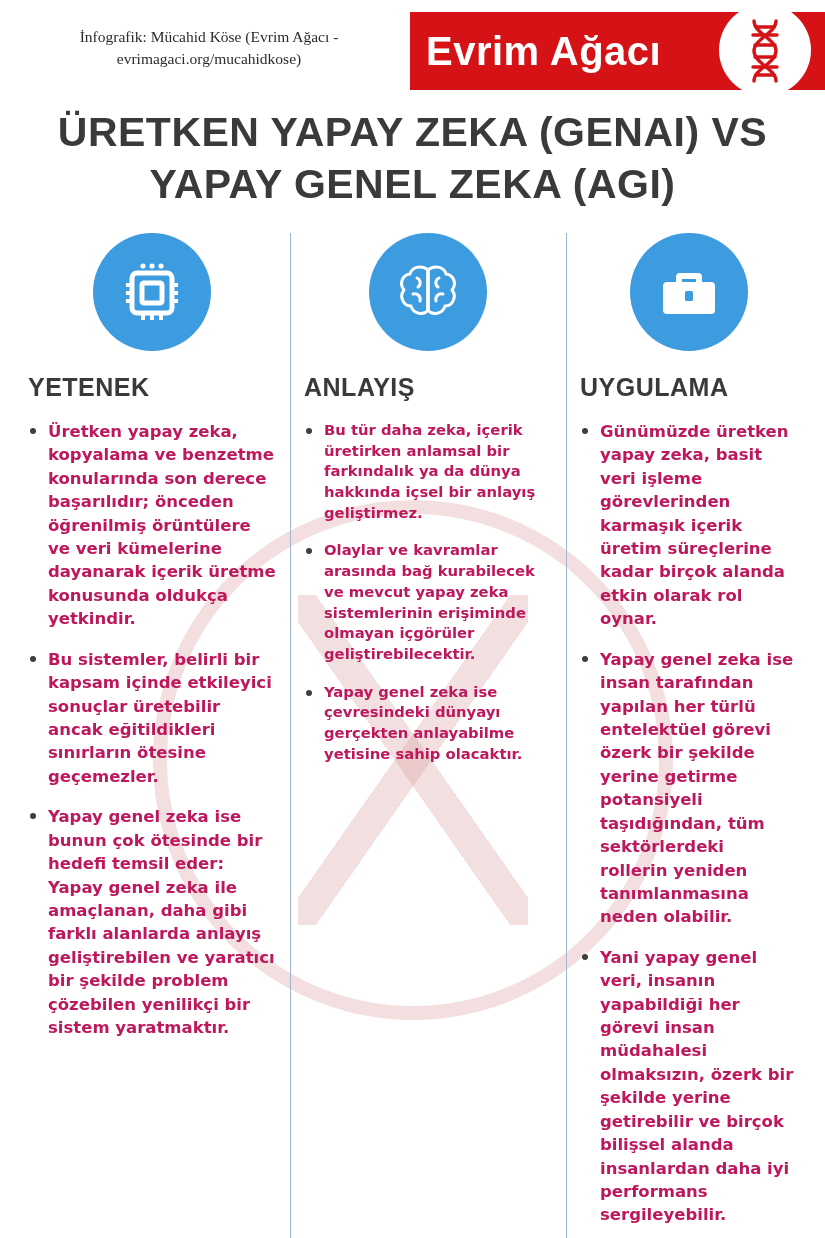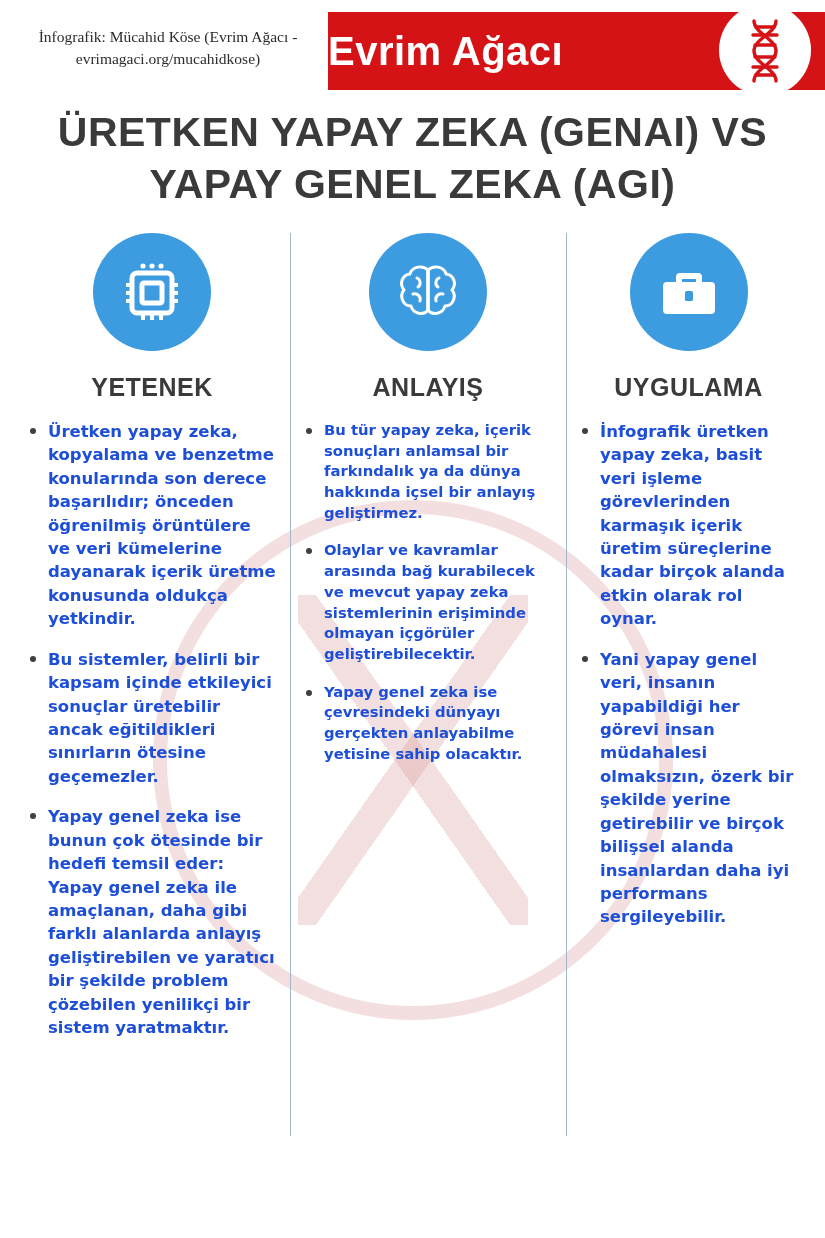--- a/index.html
+++ b/index.html
@@ -45,35 +45,36 @@
   
   .header {
     position: relative;
     z-index: 2;
     display: flex;
     align-items: flex-start;
     padding: 12px 0 0 0;
     height: 92px;
   }
   .credit {
-    width: 328px;
+    width: 410px;
     padding: 14px 16px 0 24px;
     font-family: "Liberation Serif", serif;
     font-size: 15.5px;
     line-height: 1.45;
     text-align: center;
     color: #2b2b2b;
   }
   .brandbar {
     position: relative;
     flex: 1;
     height: 78px;
     background: #d51317;
     display: flex;
     align-items: center;
+    padding-left: 16px;
   }
   .brandbar .brand-text {
     color: #ffffff;
     font-size: 40px;
     font-weight: bold;
     letter-spacing: 0.5px;
     font-family: "Liberation Sans", sans-serif;
     white-space: nowrap;
   }
   .logo-circle {
@@ -135,39 +136,38 @@
   .icon-circle {
     width: 118px;
     height: 118px;
     border-radius: 50%;
     background: #3d9be0;
     display: flex;
     align-items: center;
     justify-content: center;
   }
   .col-heading {
-    text-align: center;
     font-size: 25px;
     font-weight: bold;
     color: #3a3a3a;
     margin-top: 22px;
     letter-spacing: 0.5px;
   }
 
   ul.points {
     list-style: none;
     margin: 18px 0 0 0;
     padding: 0;
   }
   ul.points li {
     position: relative;
     padding-left: 20px;
     margin-bottom: 17px;
     font-family: "DejaVu Sans", sans-serif;
-    color: #1d4ed8;
+    color: #be185d;
     font-weight: bold;
     margin-top: 6px;
   }
   ul.points li::before {
     content: "";
     position: absolute;
     left: 2px;
     top: 8px;
     width: 6px;
     height: 6px;
@@ -250,38 +250,39 @@
             <path d="M24 18 C28 20, 28 25, 25 27"></path>
             <path d="M20 34 C25 33, 28 37, 27 41"></path>
             <path d="M46 18 C42 20, 42 25, 45 27"></path>
             <path d="M50 34 C45 33, 42 37, 43 41"></path>
           </g>
         </svg>
       </div>
     </div>
     <div class="col-heading">ANLAYIŞ</div>
     <ul class="points">
-      <li>Bu tür yapay zeka, içerik sonuçları anlamsal bir farkındalık ya da dünya hakkında içsel bir anlayış geliştirmez.</li>
+      <li>Bu tür daha zeka, içerik üretirken anlamsal bir farkındalık ya da dünya hakkında içsel bir anlayış geliştirmez.</li>
       <li>Olaylar ve kavramlar arasında bağ kurabilecek ve mevcut yapay zeka sistemlerinin erişiminde olmayan içgörüler geliştirebilecektir.</li>
       <li>Yapay genel zeka ise çevresindeki dünyayı gerçekten anlayabilme yetisine sahip olacaktır.</li>
     </ul>
   </div>
 
   <div class="col col-3">
     <div class="icon-wrap">
       <div class="icon-circle">
         <svg width="66" height="62" viewBox="0 0 66 62" aria-hidden="true">
           <g fill="#ffffff">
             <path d="M24 12 h18 a4 4 0 0 1 4 4 v5 h-6 v-3 h-14 v3 h-6 v-5 a4 4 0 0 1 4 -4 z"></path>
             <rect x="7" y="21" width="52" height="32" rx="4"></rect>
             <rect x="29" y="30" width="8" height="10" rx="1.6" fill="#3d9be0"></rect>
           </g>
         </svg>
       </div>
     </div>
     <div class="col-heading">UYGULAMA</div>
     <ul class="points">
-      <li>İnfografik üretken yapay zeka, basit veri işleme görevlerinden karmaşık içerik üretim süreçlerine kadar birçok alanda etkin olarak rol oynar.</li>
+      <li>Günümüzde üretken yapay zeka, basit veri işleme görevlerinden karmaşık içerik üretim süreçlerine kadar birçok alanda etkin olarak rol oynar.</li>
+      <li>Yapay genel zeka ise insan tarafından yapılan her türlü entelektüel görevi özerk bir şekilde yerine getirme potansiyeli taşıdığından, tüm sektörlerdeki rollerin yeniden tanımlanmasına neden olabilir.</li>
       <li>Yani yapay genel veri, insanın yapabildiği her görevi insan müdahalesi olmaksızın, özerk bir şekilde yerine getirebilir ve birçok bilişsel alanda insanlardan daha iyi performans sergileyebilir.</li>
     </ul>
   </div>
 
 </div>
 
 </body></html>

